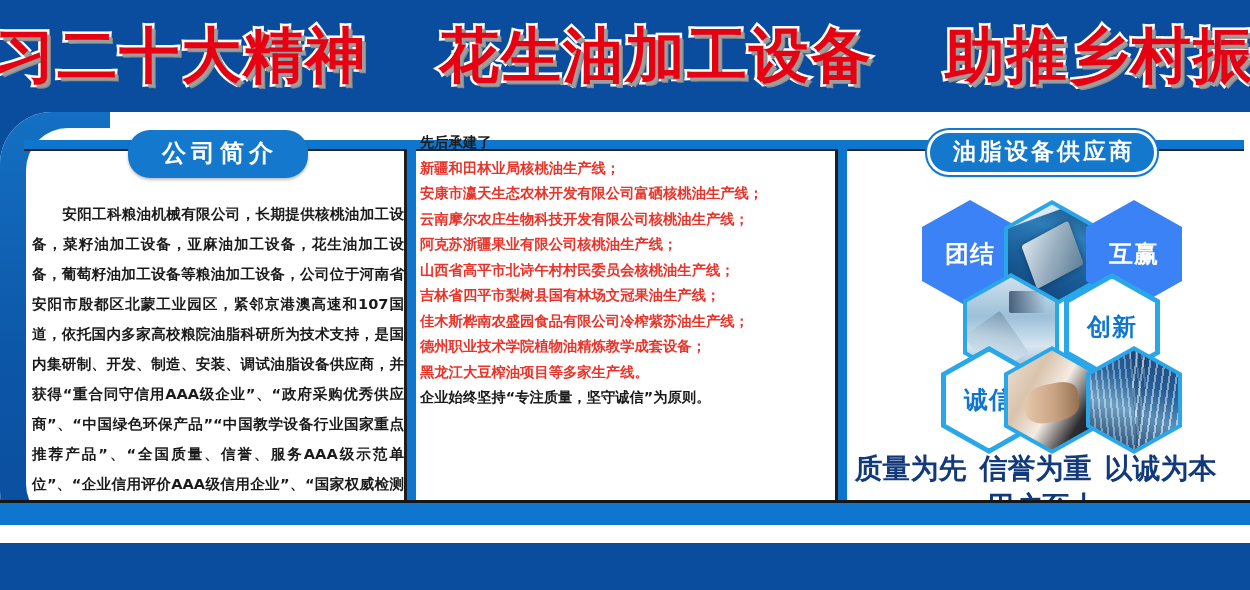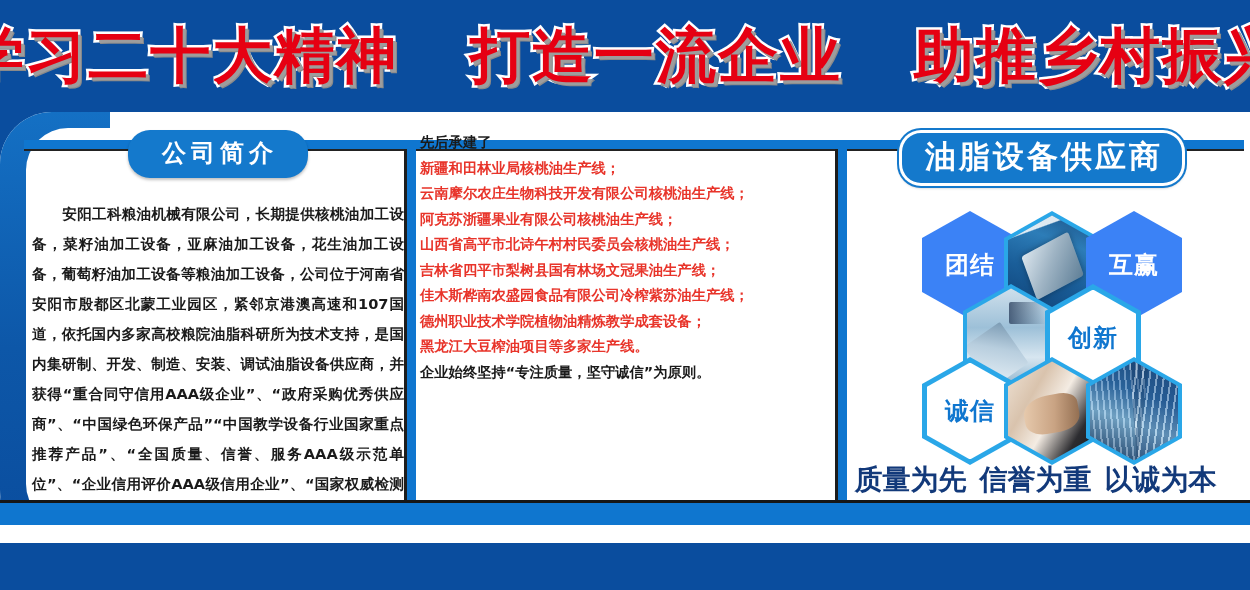--- a/index.html
+++ b/index.html
@@ -104,21 +104,21 @@
     font-size: 24px; font-weight: 700; letter-spacing: 5px;
     padding: 7px 30px 9px 34px;
     border-radius: 22px;
     text-align: center;
     width: fit-content;
     box-shadow: 0 2px 3px rgba(0,0,0,.25);
   }
   .badge.outlined {
     box-shadow: inset 0 0 0 3px #ffffff, 0 0 0 2px #1479cc, 0 2px 3px rgba(0,0,0,.25);
     padding: 6px 22px 8px 26px;
-    font-size: 31px;
+    font-size: 23px;
     letter-spacing: 3px;
   }
 
   .body-text {
     font-size: 14.6px;
     line-height: 30px;
     color: #1a1a1a;
     text-align: justify;
     text-justify: inter-ideograph;
     font-weight: 600;
@@ -131,21 +131,21 @@
 
   
   .hexwrap { position: relative; width: 392px; height: 252px; margin-top: 4px; }
   .hex {
     position: absolute; width: 96px; height: 108px;
     clip-path: polygon(50% 0%, 100% 25%, 100% 75%, 50% 100%, 0% 75%, 0% 25%);
     display: flex; align-items: center; justify-content: center;
   }
   .hex-fill { background: #3b82f6; }
   .hex-fill .hex-label { color: #ffffff; }
-  .hex-outline { background: #2aa7e8; }
+  .hex-outline { background: #2aa7e8; margin-left: 19px; }
   .hex-outline .hex-inner {
     position: absolute; left: 5px; top: 5.6px; width: 86px; height: 96.8px;
     background: #ffffff;
     clip-path: polygon(50% 0%, 100% 25%, 100% 75%, 50% 100%, 0% 75%, 0% 25%);
   }
   .hex-outline .hex-label { color: #0f76cf; position: relative; }
   .hex-label { font-size: 24px; font-weight: 700; letter-spacing: 1px; z-index: 3; }
 
   .hex-photo { background: #2aa7e8; }
   .hex-photo .hex-img {
@@ -217,21 +217,21 @@
   }
   .slogan span.sp { display:inline-block; width: 13px; }
 </style>
 </head>
 <body>
 
 <div class="banner">
   <div class="banner-title">
     <span>学习二十大精神</span>
     <span class="gap"></span>
-    <span>打造一流企业</span>
+    <span>花生油加工设备</span>
     <span class="gap"></span>
     <span>助推乡村振兴</span>
   </div>
 </div>
 
 <div class="stage">
   <div class="swoosh"></div>
   <div class="swoosh-inner"></div>
 
   <div class="frame">
@@ -248,20 +248,21 @@
 
 <div class="panel" id="panel-company">
   <div class="badge">公司简介</div>
   <div class="body-text"><span class="indent"></span><span>安阳工科粮油机械有限公司，长期提供核桃油加工设备，菜籽油加工设备，亚麻油加工设备，花生油加工设备，葡萄籽油加工设备等粮油加工设备，公司位于河南省安阳市殷都区北蒙工业园区，紧邻京港澳高速和107国道，依托国内多家高校粮院油脂科研所为技术支持，是国内集研制、开发、制造、安装、调试油脂设备供应商，并获得“重合同守信用AAA级企业”、“政府采购优秀供应商”、“中国绿色环保产品”“中国教学设备行业国家重点推荐产品”、“全国质量、信誉、服务AAA级示范单位”、“企业信用评价AAA级信用企业”、“国家权威检测质量合格产品”等荣誉。</span></div>
 </div>
 
 <div class="panel" id="panel-record">
   <div>
     <div class="rec-line">先后承建了</div>
     <div class="rec-line red">新疆和田林业局核桃油生产线；</div>
+    <div class="rec-line red">安康市瀛天生态农林开发有限公司富硒核桃油生产线；</div>
     <div class="rec-line red">云南摩尔农庄生物科技开发有限公司核桃油生产线；</div>
     <div class="rec-line red">阿克苏浙疆果业有限公司核桃油生产线；</div>
     <div class="rec-line red">山西省高平市北诗午村村民委员会核桃油生产线；</div>
     <div class="rec-line red">吉林省四平市梨树县国有林场文冠果油生产线；</div>
     <div class="rec-line red">佳木斯桦南农盛园食品有限公司冷榨紫苏油生产线；</div>
     <div class="rec-line red">德州职业技术学院植物油精炼教学成套设备；</div>
     <div class="rec-line red">黑龙江大豆榨油项目等多家生产线。</div>
     <div class="rec-line">企业始终坚持“专注质量，坚守诚信”为原则。</div>
   </div>
 </div>

